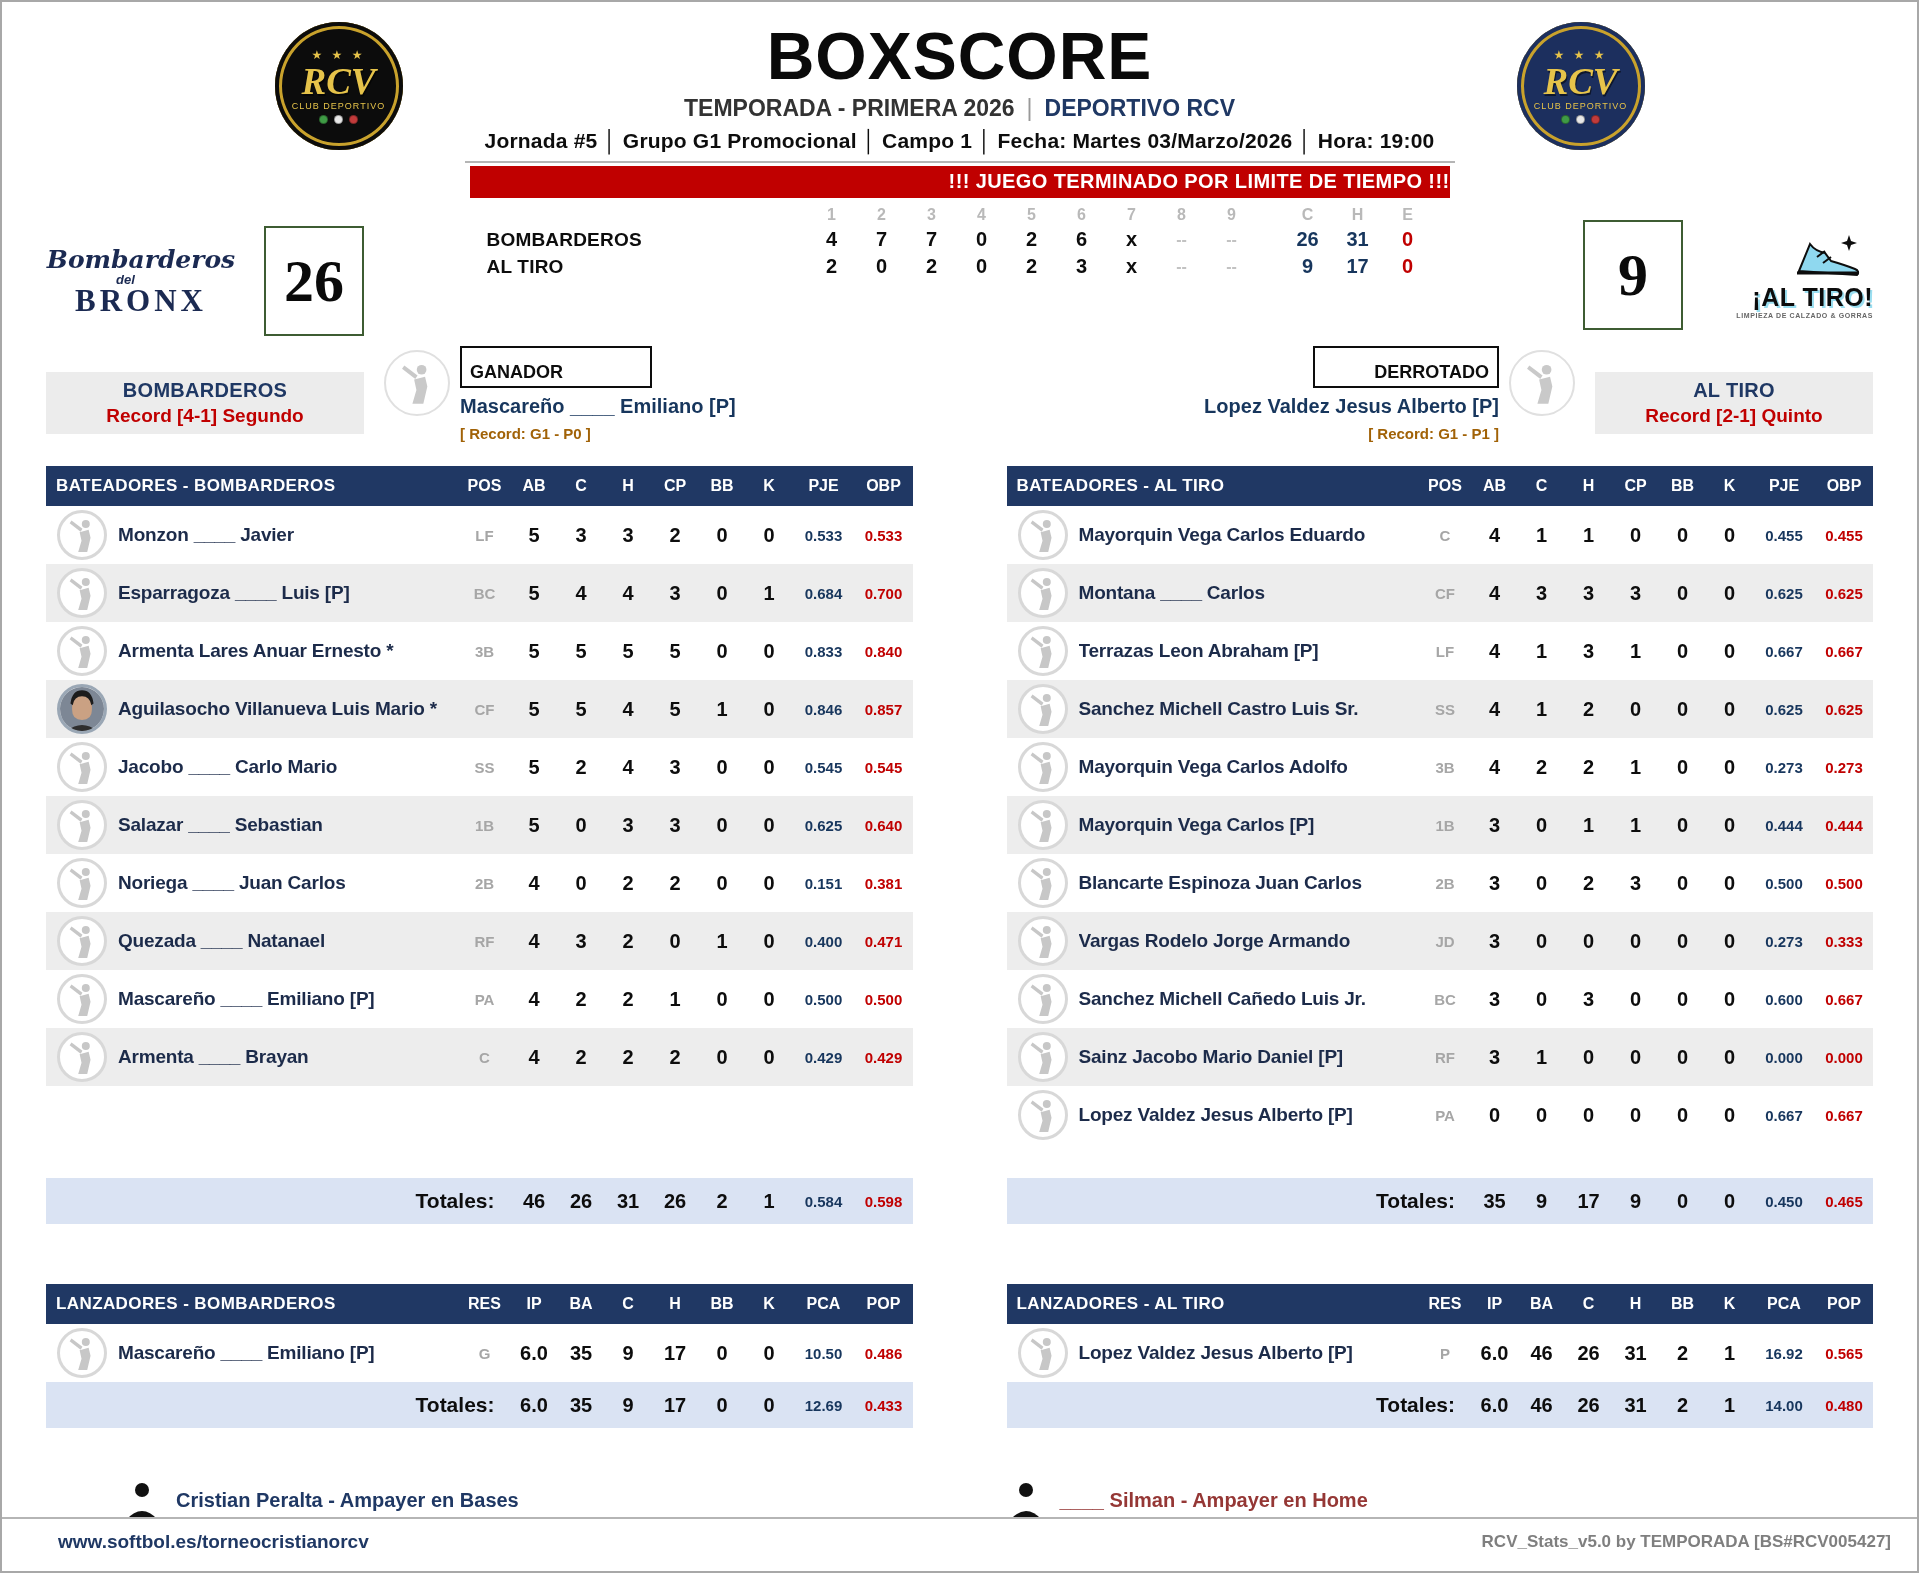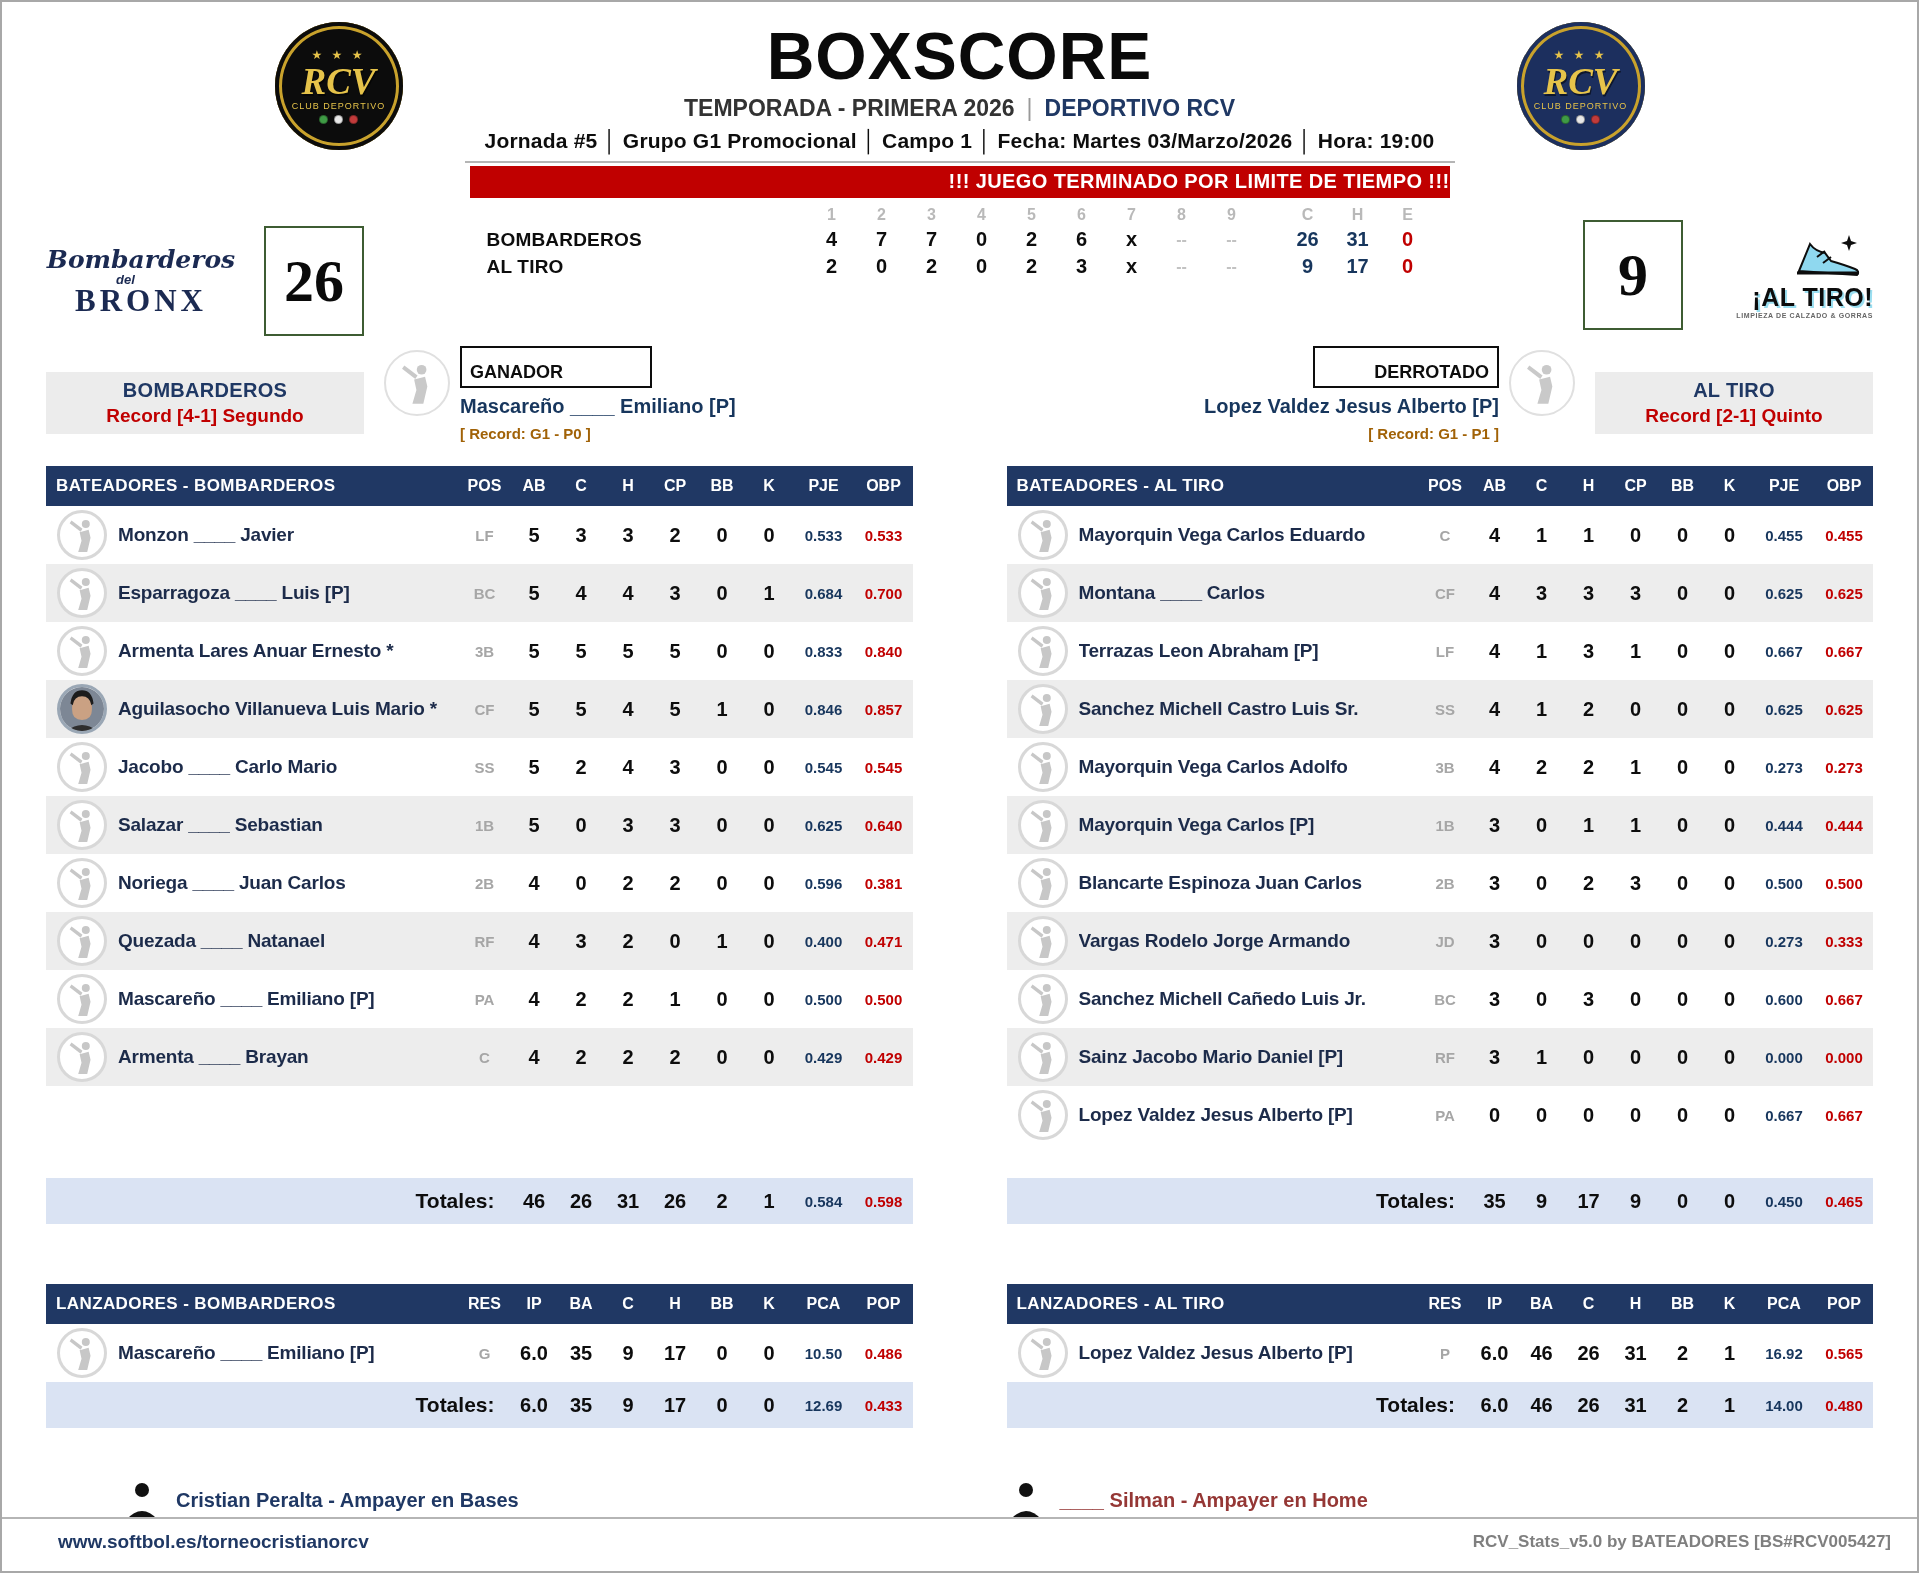--- a/index.html
+++ b/index.html
@@ -404,21 +404,21 @@
               </svg>
             </span>
             <span class="b-name">Noriega ____ Juan Carlos</span>
             <span class="b-pos">2B</span>
             <span class="b-stat">4</span>
             <span class="b-stat">0</span>
             <span class="b-stat">2</span>
             <span class="b-stat">2</span>
             <span class="b-stat">0</span>
             <span class="b-stat">0</span>
-            <span class="b-pje">0.596</span>
+            <span class="b-pje">0.151</span>
             <span class="b-obp">0.381</span>
           </div>
           <div class="b-row g11 alt">
             <span class="avatar">
               <svg viewBox="0 0 40 40">
                 <circle cx="24" cy="8.5" r="4.2" fill="#c7c7c7"></circle>
                 <path d="M16 38 L19.5 26 L17.5 17 L27 14.5 L29 23 L25.5 38 Z" fill="#c7c7c7"></path>
                 <path d="M18.5 16.5 L7 7.5 L9 4.8 L20.5 13.5 Z" fill="#c7c7c7"></path>
               </svg>
             </span>
@@ -833,16 +833,16 @@
             <circle cx="20" cy="10" r="7" fill="#111"></circle>
             <path d="M4 40 Q20 22 36 40 Z" fill="#111"></path>
           </svg>
       </span>
       <span class="ump-text maroon">____ Silman - Ampayer en Home</span>
     </div>
   </div>
 
   <footer class="footer">
     <a class="f-url" href="#">www.softbol.es/torneocristianorcv</a>
-    <span class="f-credit">RCV_Stats_v5.0 by BATEADORES [BS#RCV005427]</span>
+    <span class="f-credit">RCV_Stats_v5.0 by TEMPORADA [BS#RCV005427]</span>
   </footer>
 
 </div>
 
 </body></html>

